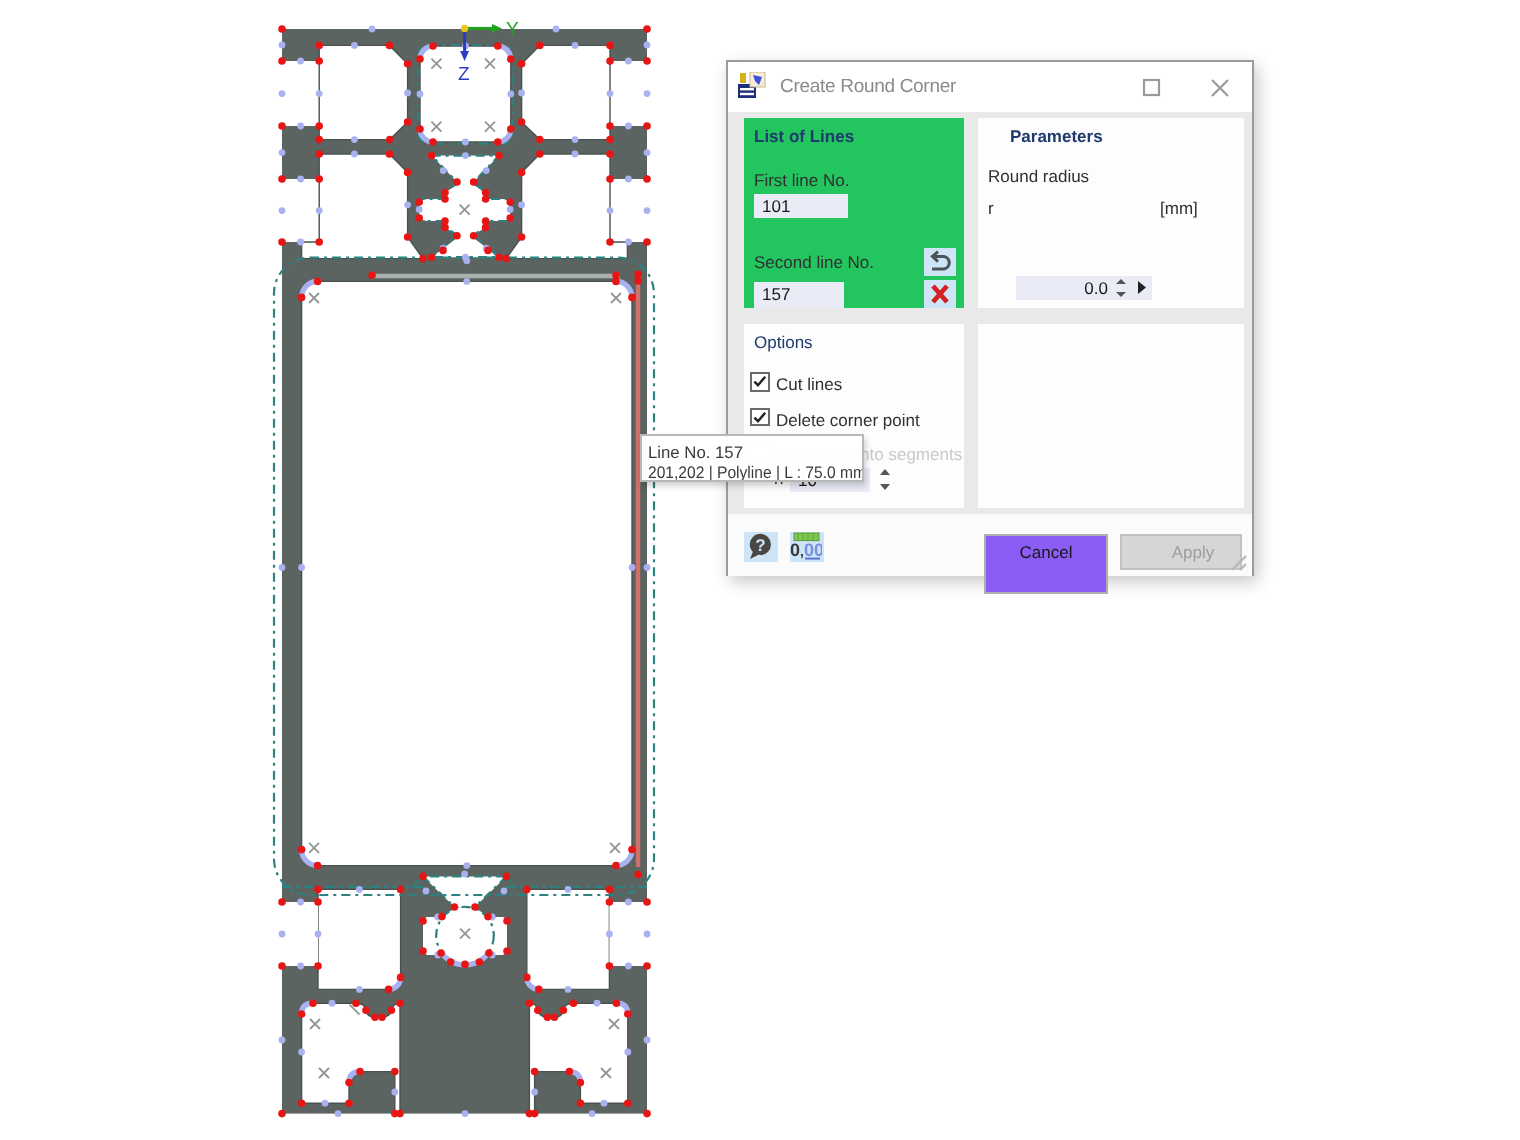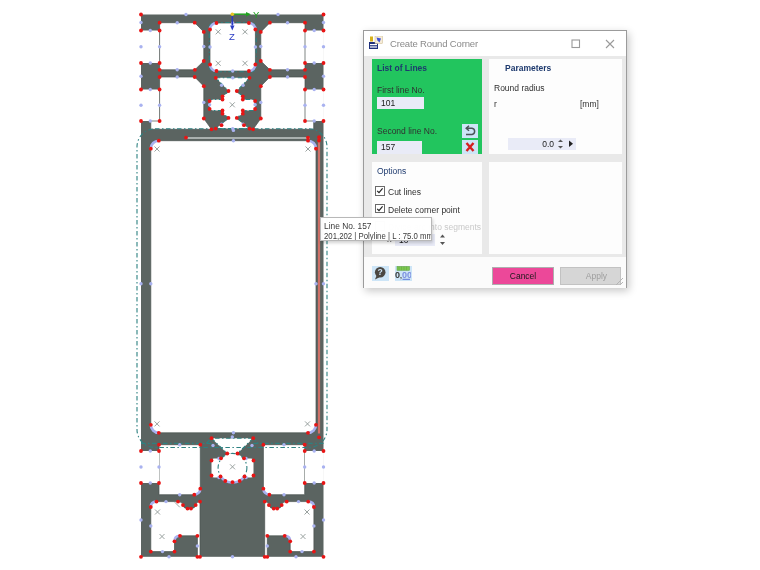--- a/index.html
+++ b/index.html
@@ -472,21 +472,21 @@
 
     <div style="position:absolute;left:31px;top:9px;width:16.5px;height:14.5px;background:#cde5f7;">
       <svg width="16" height="14">
             <rect x="2" y="0.5" width="12.5" height="3.8" fill="#7cc850" stroke="#5a9a3a" stroke-width="0.5"></rect>
             <path d="M4,0.5 v3.8 M6.5,0.5 v3.8 M9,0.5 v3.8 M11.5,0.5 v3.8" stroke="#5a9a3a" stroke-width="0.4"></path>
             <text x="0" y="12.2" font-size="9" font-weight="bold" fill="#3a3a38" font-family="Liberation Sans, sans-serif">0<tspan font-size="7">,</tspan><tspan fill="#7b8fe0">00</tspan></text>
             <line x1="7.5" y1="13.3" x2="15" y2="13.3" stroke="#5c74d8" stroke-width="1"></line>
           </svg>
     </div>
 
-    <div style="position:absolute;left:128px;top:10px;width:62px;height:18px;background:#ec4899;border:1px solid #aeaeae;text-align:center;line-height:16px;color:#1a1a1a;">Cancel</div>
+    <div style="position:absolute;left:128px;top:10px;width:62px;height:30px;background:#8b5cf6;border:1px solid #aeaeae;text-align:center;line-height:16px;color:#1a1a1a;">Cancel</div>
 
     <div style="position:absolute;left:196px;top:10px;width:61px;height:17.5px;background:#d6d6d6;border:1px solid #c2c2c2;text-align:center;line-height:16px;color:#9e9e9e;padding-left:12px;">Apply</div>
 
     <svg width="9" height="9" style="position:absolute;left:251px;top:20px;">
           <path d="M8,1 L1,8 M8,5 L5,8" stroke="#b5b5b5" stroke-width="1"></path>
         </svg>
   </div>
 </div>
 
 <div style="position:absolute;left:320px;top:217px;width:112px;height:24px;background:rgba(255,255,255,0.97);border:1px solid #b8b8b8;box-shadow:1px 2px 3px rgba(0,0,0,0.18);font-size:8.4px;color:#3a3a3a;white-space:nowrap;overflow:hidden;">

